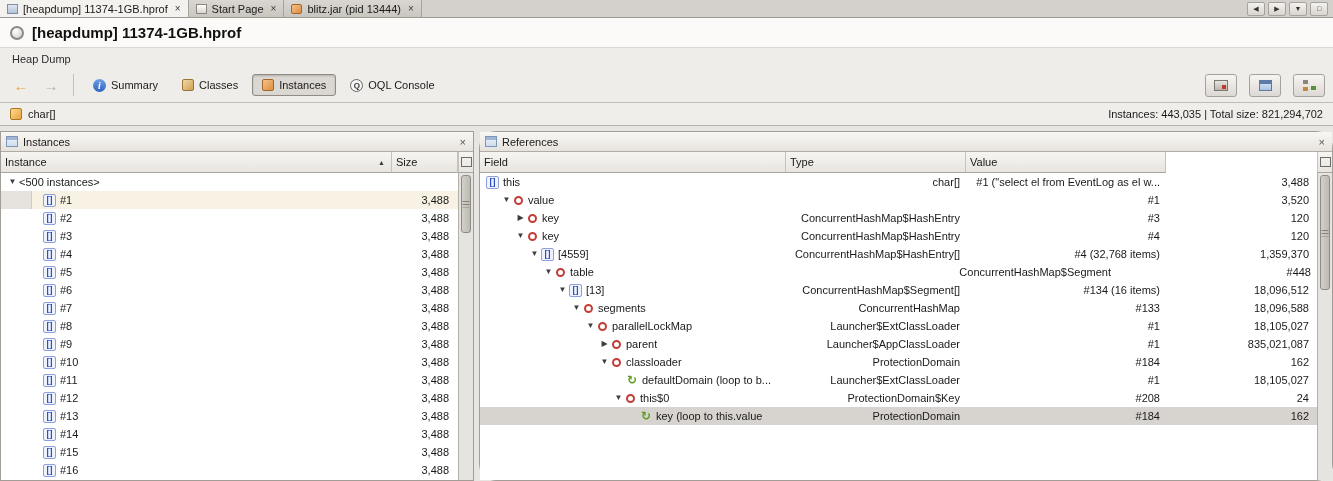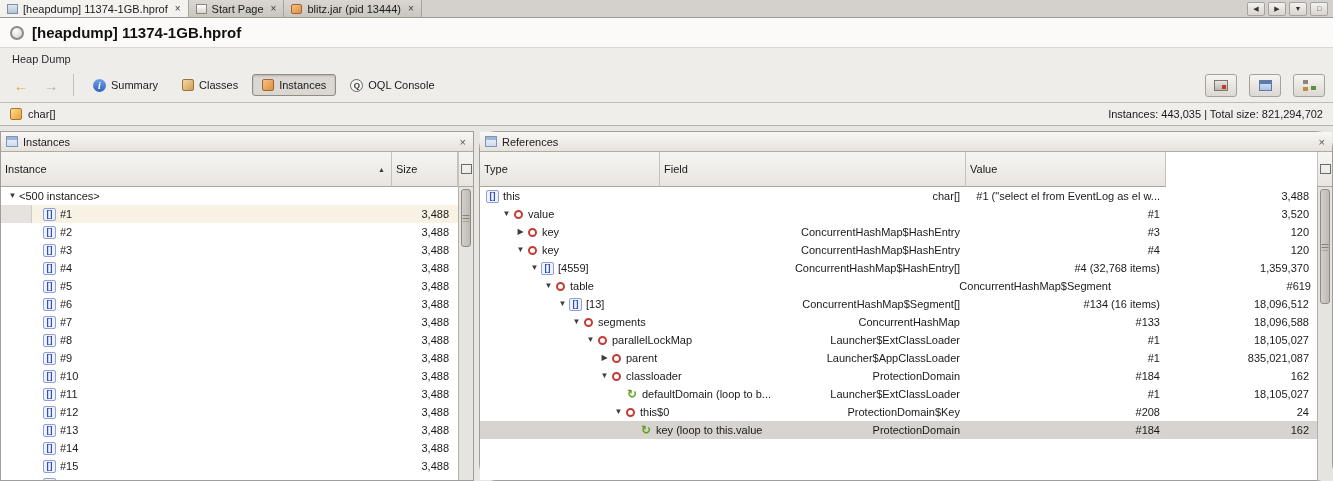--- a/index.html
+++ b/index.html
@@ -62,21 +62,21 @@
   .panel { display:flex; flex-direction:column; background:#fff; border:1px solid #a29e97; min-width:0; }
   .panel.left { width:474px; }
   .panel.right { flex:1;border-radius:17px; }
   .splitter { width:5px; background:#e8e6e2; cursor:col-resize; }
 
   .phead { height:20px; flex:none; display:flex; align-items:center; gap:5px; padding:0 5px; background:linear-gradient(#f9f7f5,#e6e3de); border-bottom:1px solid #b0aca5; }
   .ph-icon { width:12px; height:11px; border:1px solid #7e94b8; background:linear-gradient(#eef3fa,#cddcee); position:relative; }
   .ph-icon::before { content:""; position:absolute; left:0; right:0; top:0; height:3px; background:#9fb6d4; }
   .ph-close { margin-left:auto; color:#555; font-size:11px; cursor:pointer; padding:0 2px; }
 
-  .colheads { height:35px; flex:none; display:flex; }
+  .colheads { height:21px; flex:none; display:flex; }
   .hc { background:linear-gradient(#f7f5f2,#e8e5e0); border-right:1px solid #c6c2bb; border-bottom:1px solid #aaa69f; padding:3px 4px; white-space:nowrap; overflow:hidden; display:flex; align-items:center; cursor:pointer; }
   .hc .sort { margin-left:auto; font-size:7px; color:#3c3c3c; padding-right:2px; }
   .hc-flex { flex:1; min-width:0; }
   .w-size { width:66px; flex:none; }
   .w-type { width:180px; flex:none; }
   .w-value { width:200px; flex:none; }
   .w-ret { width:151px; flex:none;margin-top:45px; }
   .corner { width:15px; flex:none; display:flex; align-items:center; justify-content:center; background:linear-gradient(#f7f5f2,#e8e5e0); border-bottom:1px solid #aaa69f; border-left:1px solid #c6c2bb; cursor:pointer; }
   .grid-icon { width:11px; height:10px; border:1px solid #6b6b6b; background:
       #fff repeating-linear-gradient(90deg,transparent 0 2px,#8a8a8a 2px 3px),
@@ -346,25 +346,25 @@
 
     <div class="splitter"></div>
 
     <div class="panel right">
       <div class="phead">
         <span class="ph-icon"></span>
         <span>References</span>
         <span class="ph-close">×</span>
       </div>
       <div class="colheads">
+        <div class="hc hc-flex">
+          <span>Field</span>
+        </div>
         <div class="hc w-type">
           <span>Type</span>
-        </div>
-        <div class="hc hc-flex">
-          <span>Field</span>
         </div>
         <div class="hc w-value">
           <span>Value</span>
         </div>
         <div class="hc w-ret">
           <span>Retained</span>
         </div>
         <div class="corner">
             <span class="grid-icon"></span>
           </div>
@@ -419,21 +419,21 @@
               <div class="cell c-value">#4 (32,768 items)</div>
               <div class="cell c-ret">1,359,370</div>
             </div>
             <div class="rrow">
               <div class="cell c-field" style="padding-left: 62px;">
                 <span class="exp">▼</span>
                 <span class="ring"></span>
                 <span class="lb">table</span>
               </div>
               <div class="cell c-type">ConcurrentHashMap$Segment</div>
-              <div class="cell c-value">#619</div>
+              <div class="cell c-value">#448</div>
             </div>
             <div class="rrow">
               <div class="cell c-field" style="padding-left: 76px;">
                 <span class="exp">▼</span>
                 <span class="arr-icon">[]</span>
                 <span class="lb">[13]</span>
               </div>
               <div class="cell c-type">ConcurrentHashMap$Segment[]</div>
               <div class="cell c-value">#134 (16 items)</div>
               <div class="cell c-ret">18,096,512</div>

